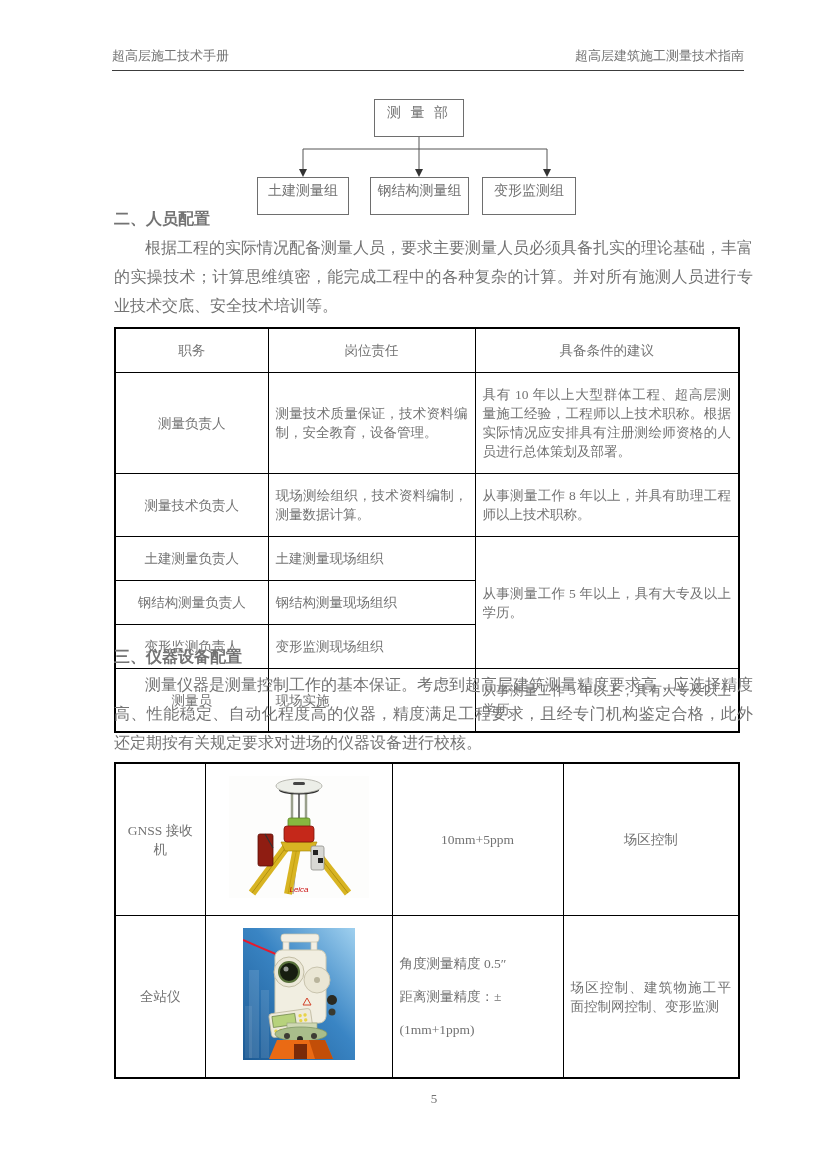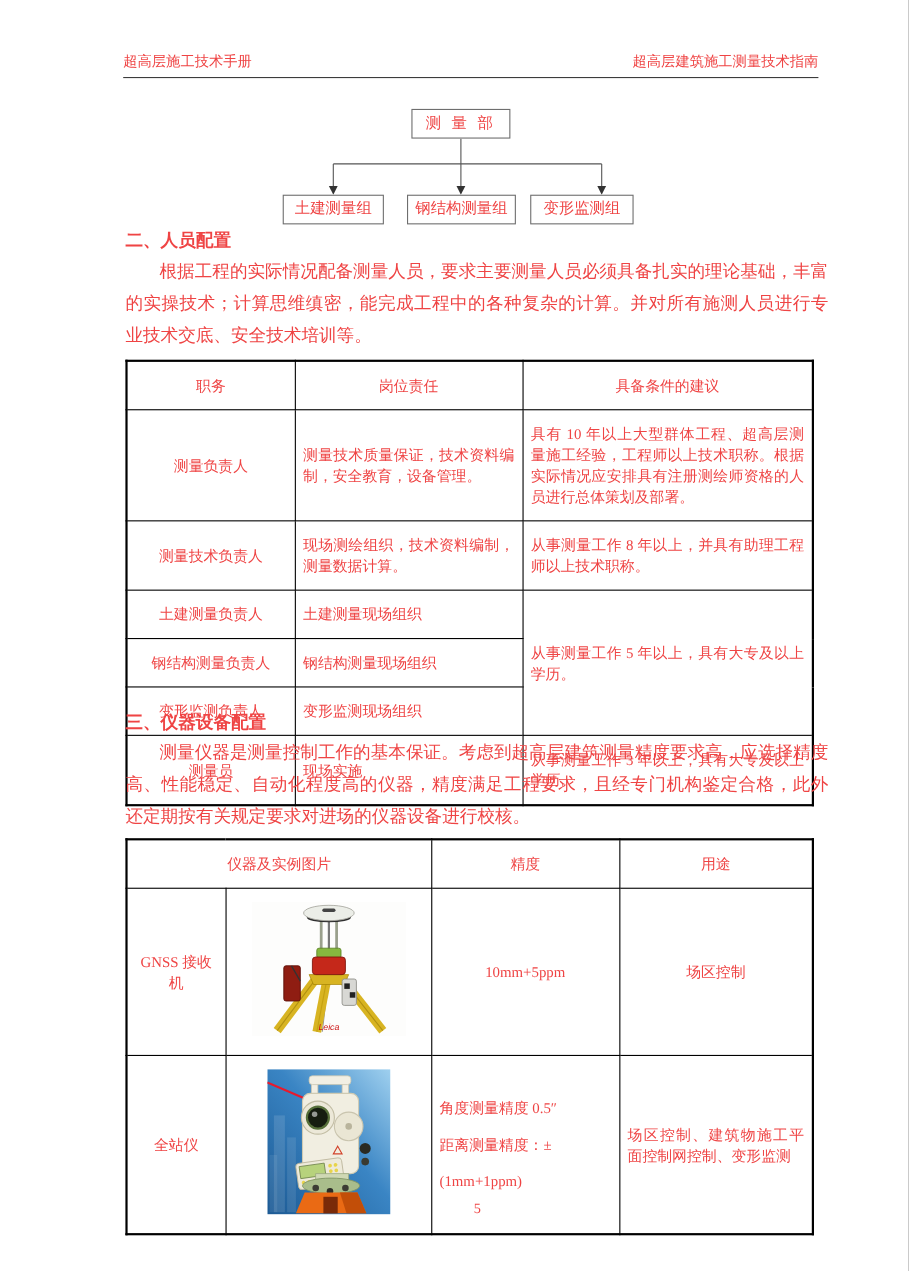--- a/index.html
+++ b/index.html
@@ -1,27 +1,27 @@
 <!DOCTYPE html>
 <html><head>
 <meta charset="utf-8">
 <style>
   html,body{margin:0;padding:0;background:#9e9e9e;}
   .page{position:relative;width:826px;height:1169px;margin:0 auto;background:#ffffff;
-        font-family:"Liberation Serif","DejaVu Serif",serif;color:#ef4444;overflow:hidden;}
+        font-family:"Liberation Serif","DejaVu Serif",serif;color:#737373;overflow:hidden;}
   .page *{box-sizing:border-box;}
 
   
   .hdr{position:absolute;top:47px;left:112px;width:632px;display:flex;justify-content:space-between;
        font-size:13px;border-bottom:1px solid #3c3c3c;padding-bottom:5px;}
 
   
   .org{position:absolute;top:96px;left:114px;width:628px;height:114px;}
   .org svg{position:absolute;left:0;top:0;}
-  .obox{position:absolute;height:27px;line-height:25px;border:1px solid #6e6e6e;background:#fff;
+  .obox{position:absolute;height:38px;line-height:25px;border:1px solid #6e6e6e;background:#fff;
         text-align:center;font-size:14px;}
   .obox.root{left:260px;top:3px;width:90px;letter-spacing:3px;}
   .obox.c1{left:143px;top:81px;width:92px;}
   .obox.c2{left:256px;top:81px;width:99px;}
   .obox.c3{left:368px;top:81px;width:94px;}
 
   
   .h2{position:absolute;left:114px;font-family:"Liberation Sans","DejaVu Sans",sans-serif;
       font-weight:bold;font-size:16px;}
   #h2-personnel{top:209px;}
@@ -123,25 +123,20 @@
   <div class="para" id="para-equipment">测量仪器是测量控制工作的基本保证。考虑到超高层建筑测量精度要求高，应选择精度高、性能稳定、自动化程度高的仪器，精度满足工程要求，且经专门机构鉴定合格，此外还定期按有关规定要求对进场的仪器设备进行校核。</div>
 
   <table class="doc" id="table-equipment">
     <colgroup>
         <col style="width:90px">
         <col style="width:187px">
         <col style="width:171px">
         <col style="width:176px">
       </colgroup>
     <tbody>
-        <tr style="height:30px">
-      <th class="tc" colspan="2">仪器及实例图片</th>
-      <th class="tc">精度</th>
-      <th class="tc">用途</th>
-    </tr>
 
     <tr style="height:130px">
       <td class="tc">GNSS 接收机</td>
       <td class="imgcell">
         
         <svg width="140" height="122" viewBox="0 0 140 122">
           <rect x="0" y="0" width="140" height="122" fill="#fdfdfc"></rect>
           <line x1="70" y1="66" x2="64" y2="118" stroke="#999" stroke-width="1"></line>
           <line x1="61" y1="66" x2="23" y2="117" stroke="#d8b422" stroke-width="8"></line>
           <line x1="61" y1="66" x2="23" y2="117" stroke="#8a6d00" stroke-width="1" opacity="0.5"></line>

